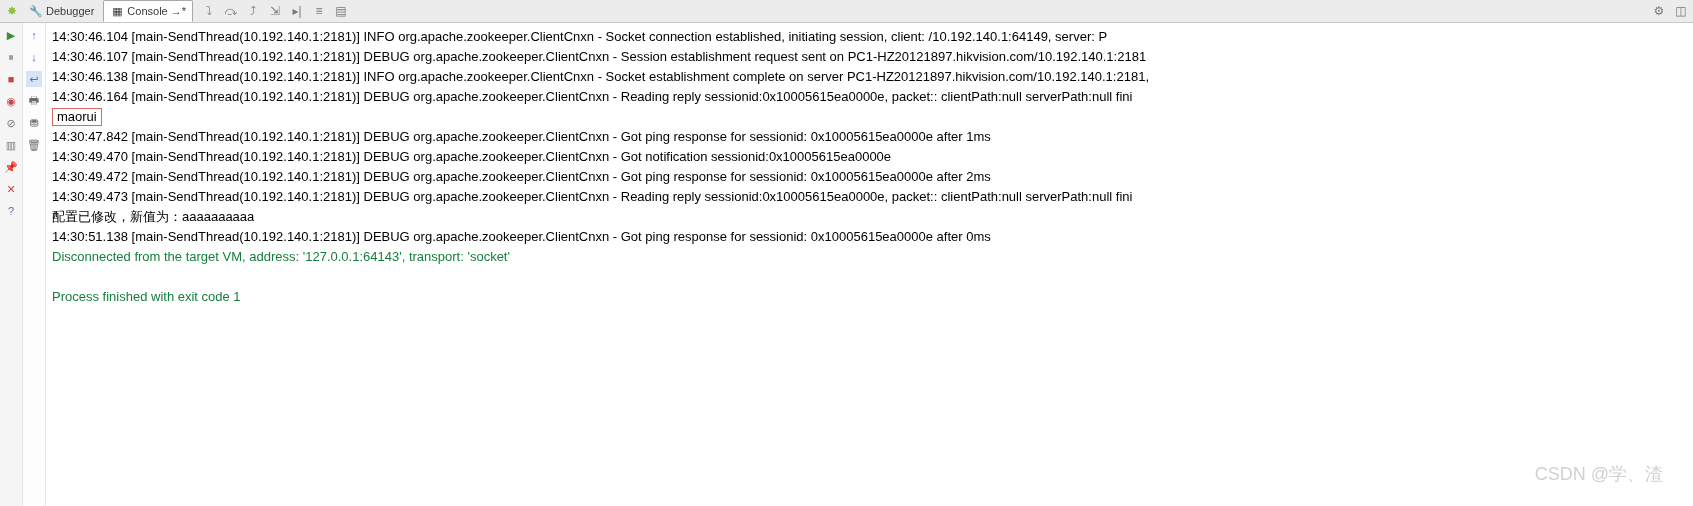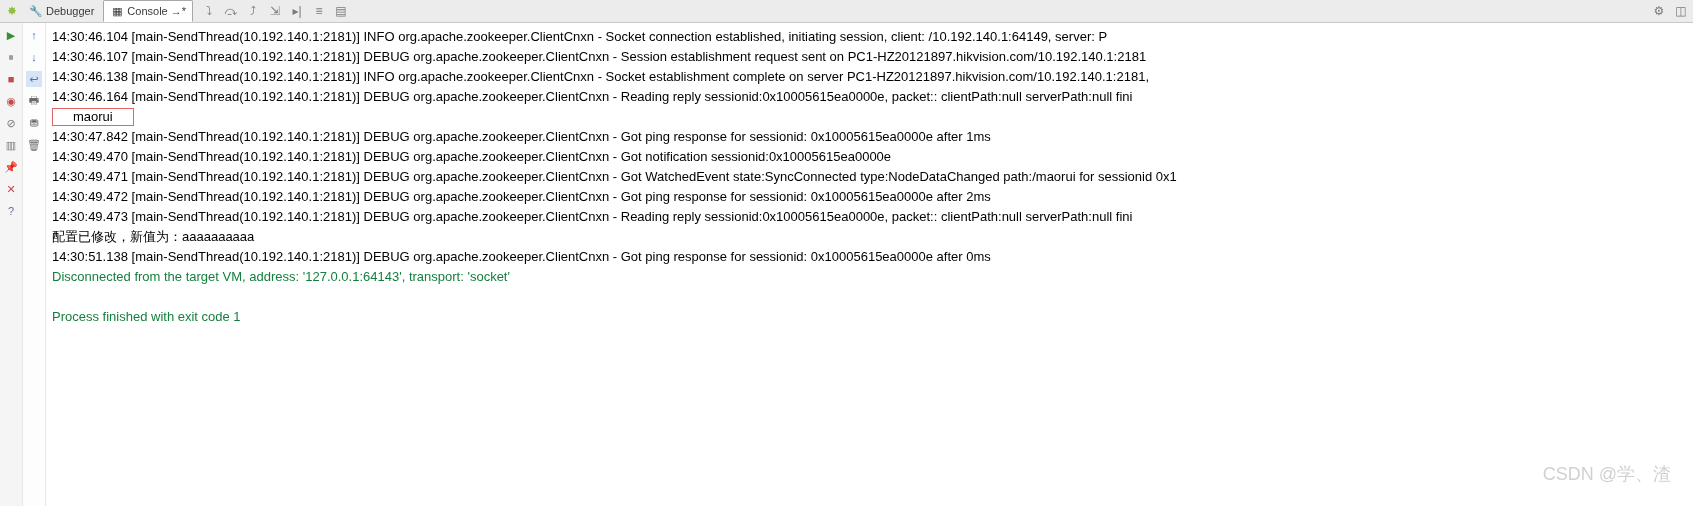--- a/index.html
+++ b/index.html
@@ -10,23 +10,23 @@
   .tab .ic{width:14px;height:14px;display:flex;align-items:center;justify-content:center}
   .tbicons{display:flex;align-items:center;gap:6px;margin-left:6px}
   .tbi{width:16px;height:16px;display:flex;align-items:center;justify-content:center;color:#7a7a7a}
   .tb-right{margin-left:auto;display:flex;gap:6px}
   .body{display:flex;flex:1;min-height:0}
   .leftcol{width:22px;display:flex;flex-direction:column;align-items:center;padding-top:4px;gap:6px;border-right:1px solid #e6e6e6;background:#f5f5f5}
   .lb{width:16px;height:16px;display:flex;align-items:center;justify-content:center;font-size:11px}
   .leftcol2{width:22px;display:flex;flex-direction:column;align-items:center;padding-top:4px;gap:6px;border-right:1px solid #e6e6e6;background:#fdfdfd}
   .console{flex:1;overflow:hidden;padding:4px 6px;font-family:Liberation Sans, sans-serif;font-size:13px;line-height:20px;white-space:nowrap}
   .line{white-space:pre}
-  .boxed{display:inline-block;border:1.5px solid #e06666;padding:0 20px;line-height:16px}
+  .boxed{display:inline-block;border:1.5px solid #e06666;padding:0 4px;line-height:16px}
   .blue{color:#15803d}
-  .watermark{position:absolute;right:22px;bottom:20px;color:rgba(120,120,120,.35);font-size:18px;font-family:Arial}
+  .watermark{position:absolute;right:30px;bottom:20px;color:rgba(120,120,120,.35);font-size:18px;font-family:Arial}
 </style>
 </head>
 <body>
 
 <div class="root">
   <div class="tabbar">
     <span class="tbi" style="color:#8fbf3f">✸</span>
     <div class="tab">
       <span class="ic">🔧</span>
       <span>Debugger</span>
@@ -72,21 +72,20 @@
     </div>
 
     <div class="console">
       <div class="line">14:30:46.104 [main-SendThread(10.192.140.1:2181)] INFO org.apache.zookeeper.ClientCnxn - Socket connection established, initiating session, client: /10.192.140.1:64149, server: P</div>
       <div class="line">14:30:46.107 [main-SendThread(10.192.140.1:2181)] DEBUG org.apache.zookeeper.ClientCnxn - Session establishment request sent on PC1-HZ20121897.hikvision.com/10.192.140.1:2181</div>
       <div class="line">14:30:46.138 [main-SendThread(10.192.140.1:2181)] INFO org.apache.zookeeper.ClientCnxn - Socket establishment complete on server PC1-HZ20121897.hikvision.com/10.192.140.1:2181,</div>
       <div class="line">14:30:46.164 [main-SendThread(10.192.140.1:2181)] DEBUG org.apache.zookeeper.ClientCnxn - Reading reply sessionid:0x10005615ea0000e, packet:: clientPath:null serverPath:null fini</div>
       <div class="line"><span class="boxed">maorui</span></div>
       <div class="line">14:30:47.842 [main-SendThread(10.192.140.1:2181)] DEBUG org.apache.zookeeper.ClientCnxn - Got ping response for sessionid: 0x10005615ea0000e after 1ms</div>
       <div class="line">14:30:49.470 [main-SendThread(10.192.140.1:2181)] DEBUG org.apache.zookeeper.ClientCnxn - Got notification sessionid:0x10005615ea0000e</div>
-      <div class="line">14:30:49.471 [main-SendThread(10.192.140.1:2181)] DEBUG org.apache.zookeeper.ClientCnxn - Got WatchedEvent state:SyncConnected type:NodeDataChanged path:/maorui for sessionid 0x1</div>
       <div class="line">14:30:49.472 [main-SendThread(10.192.140.1:2181)] DEBUG org.apache.zookeeper.ClientCnxn - Got ping response for sessionid: 0x10005615ea0000e after 2ms</div>
       <div class="line">14:30:49.473 [main-SendThread(10.192.140.1:2181)] DEBUG org.apache.zookeeper.ClientCnxn - Reading reply sessionid:0x10005615ea0000e, packet:: clientPath:null serverPath:null fini</div>
       <div class="line">配置已修改，新值为：aaaaaaaaaa</div>
       <div class="line">14:30:51.138 [main-SendThread(10.192.140.1:2181)] DEBUG org.apache.zookeeper.ClientCnxn - Got ping response for sessionid: 0x10005615ea0000e after 0ms</div>
       <div class="line blue">Disconnected from the target VM, address: '127.0.0.1:64143', transport: 'socket'</div>
       <div class="line">&nbsp;</div>
       <div class="line blue">Process finished with exit code 1</div>
     </div>
   </div>
 </div>

